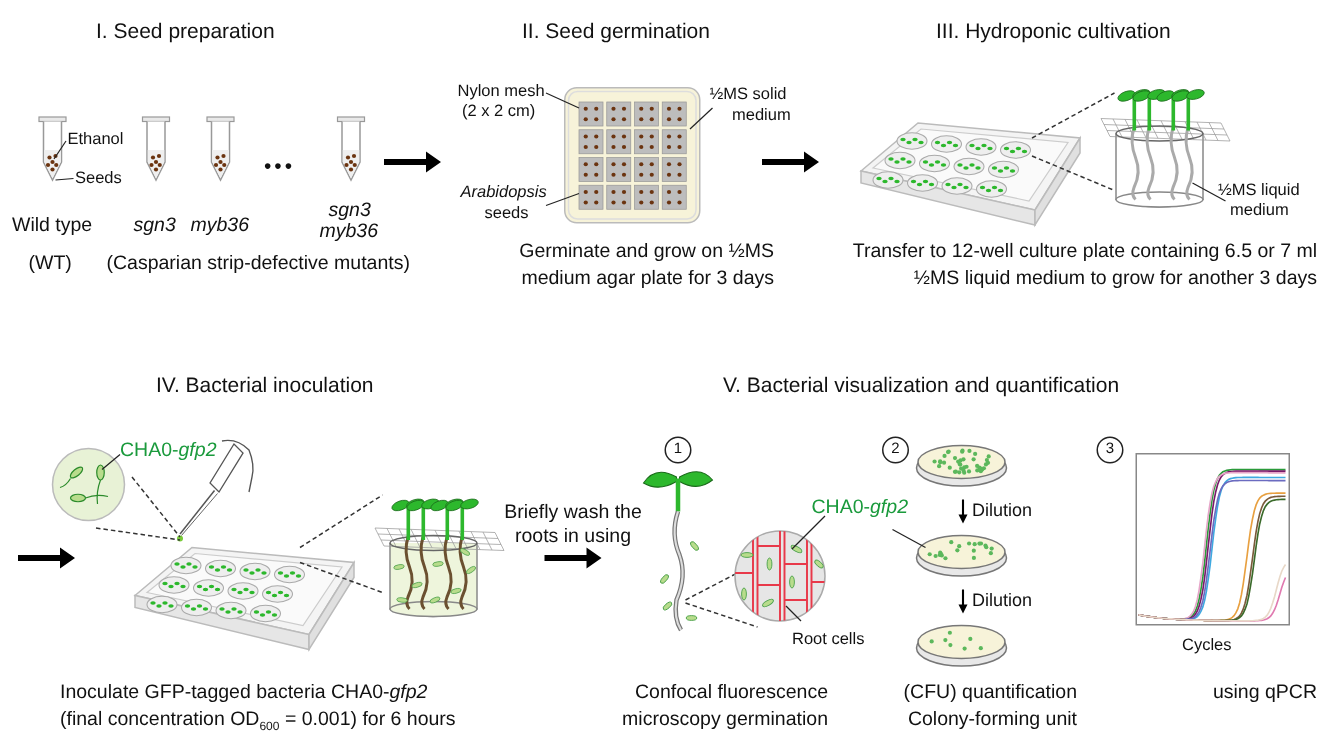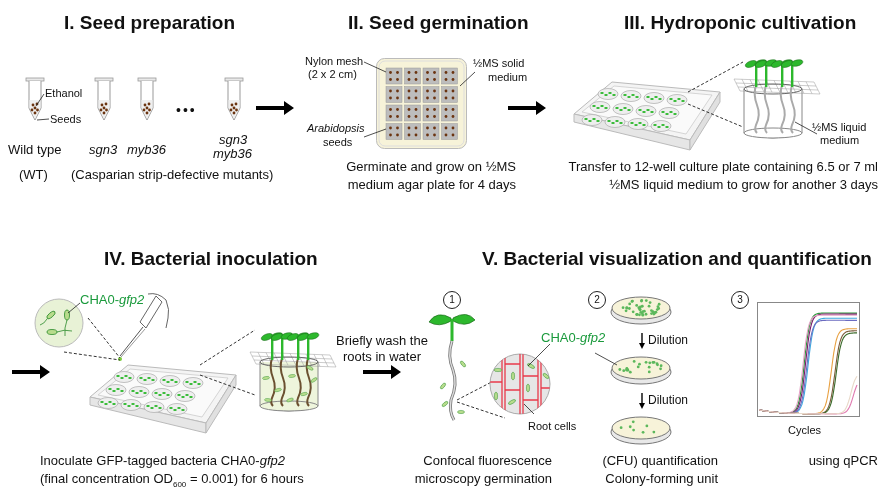--- a/index.html
+++ b/index.html
@@ -1,18 +1,18 @@
 <!DOCTYPE html>
 <html><head>
 <meta charset="utf-8">
 <style>
   html,body{margin:0;padding:0;background:#fff;}
   body{width:886px;height:495px;position:relative;overflow:hidden;font-family:"Liberation Sans",sans-serif;color:#111;}
   .abs{position:absolute;}
-  .title{font-size:19px;white-space:nowrap;font-weight:bold;}
+  .title{font-size:14px;white-space:nowrap;}
   .lbl{font-size:13px;white-space:nowrap;}
   .sm{font-size:11px;white-space:nowrap;}
   .cap{font-size:13px;text-align:right;line-height:18px;white-space:nowrap;}
   .it{font-style:italic;}
   .green{color:#1a9a3c;}
   svg{position:absolute;overflow:visible;}
   .circnum{position:absolute;width:16px;height:16px;border:1.2px solid #222;border-radius:50%;font-size:10px;text-align:center;line-height:16px;}
 </style>
 </head>
 <body>
@@ -169,21 +169,21 @@
 
 <div class="abs sm" style="left:305px;top:55px;">Nylon mesh</div>
 <div class="abs sm" style="left:308px;top:68px;">(2 x 2 cm)</div>
 <div class="abs sm" style="left:473px;top:57px;">½MS solid</div>
 <div class="abs sm" style="left:488px;top:71px;">medium</div>
 <div class="abs sm it" style="left:307px;top:122px;">Arabidopsis</div>
 <div class="abs sm" style="left:323px;top:136px;">seeds</div>
 
 <div class="abs cap" style="left:336px;top:158px;width:180px;">
   <div>Germinate and grow on ½MS</div>
-  <div>medium agar plate for 4 days</div>
+  <div>medium agar plate for 3 days</div>
 </div>
 
 <svg width="40" height="14" style="left:508px;top:101px;">
     <path d="M0 5 L28 5 L28 0 L38 7 L28 14 L28 9 L0 9 Z" fill="#000"></path>
   </svg>
 
 <div class="abs title" style="left:624px;top:12px;">III. Hydroponic cultivation</div>
 
 <svg width="150" height="95" style="left:572px;top:62px;" id="plate3">
     <path d="M2 52 L40 20 L148 30 L118 78 Z" fill="#f4f4f4" stroke="#bbb" stroke-width="1"></path>
@@ -465,21 +465,21 @@
 
 <div class="abs cap" style="left:40px;top:452px;width:240px;">
   <div><span>Inoculate GFP-tagged bacteria CHA0-</span><span class="it">gfp2</span></div>
   <div><span>(final concentration OD</span><sub style="font-size:8px;">600</sub><span> = 0.001) for 6 hours</span></div>
 </div>
 
 <div class="abs title" style="left:482px;top:248px;">V. Bacterial visualization and quantification</div>
 
 <div class="abs lbl" style="left:332px;top:333px;text-align:center;width:100px;line-height:16px;">
   <div>Briefly wash the</div>
-  <div>roots in water</div>
+  <div>roots in using</div>
 </div>
 <svg width="40" height="14" style="left:363px;top:365px;">
     <path d="M0 5 L28 5 L28 0 L38 7 L28 14 L28 9 L0 9 Z" fill="#000"></path>
   </svg>
 
 <div class="circnum" style="left:443px;top:291px;">1</div>
 <svg width="60" height="130" style="left:425px;top:308px;">
   <path d="M26 10 Q12 2 4 14 Q14 20 26 13 Z" fill="#2db82d" stroke="#1a6a1a" stroke-width="0.7"></path>
   <path d="M28 10 Q42 2 50 12 Q40 20 28 13 Z" fill="#2db82d" stroke="#1a6a1a" stroke-width="0.7"></path>
   <rect x="25.5" y="11" width="3" height="22" fill="#2db82d"></rect>

